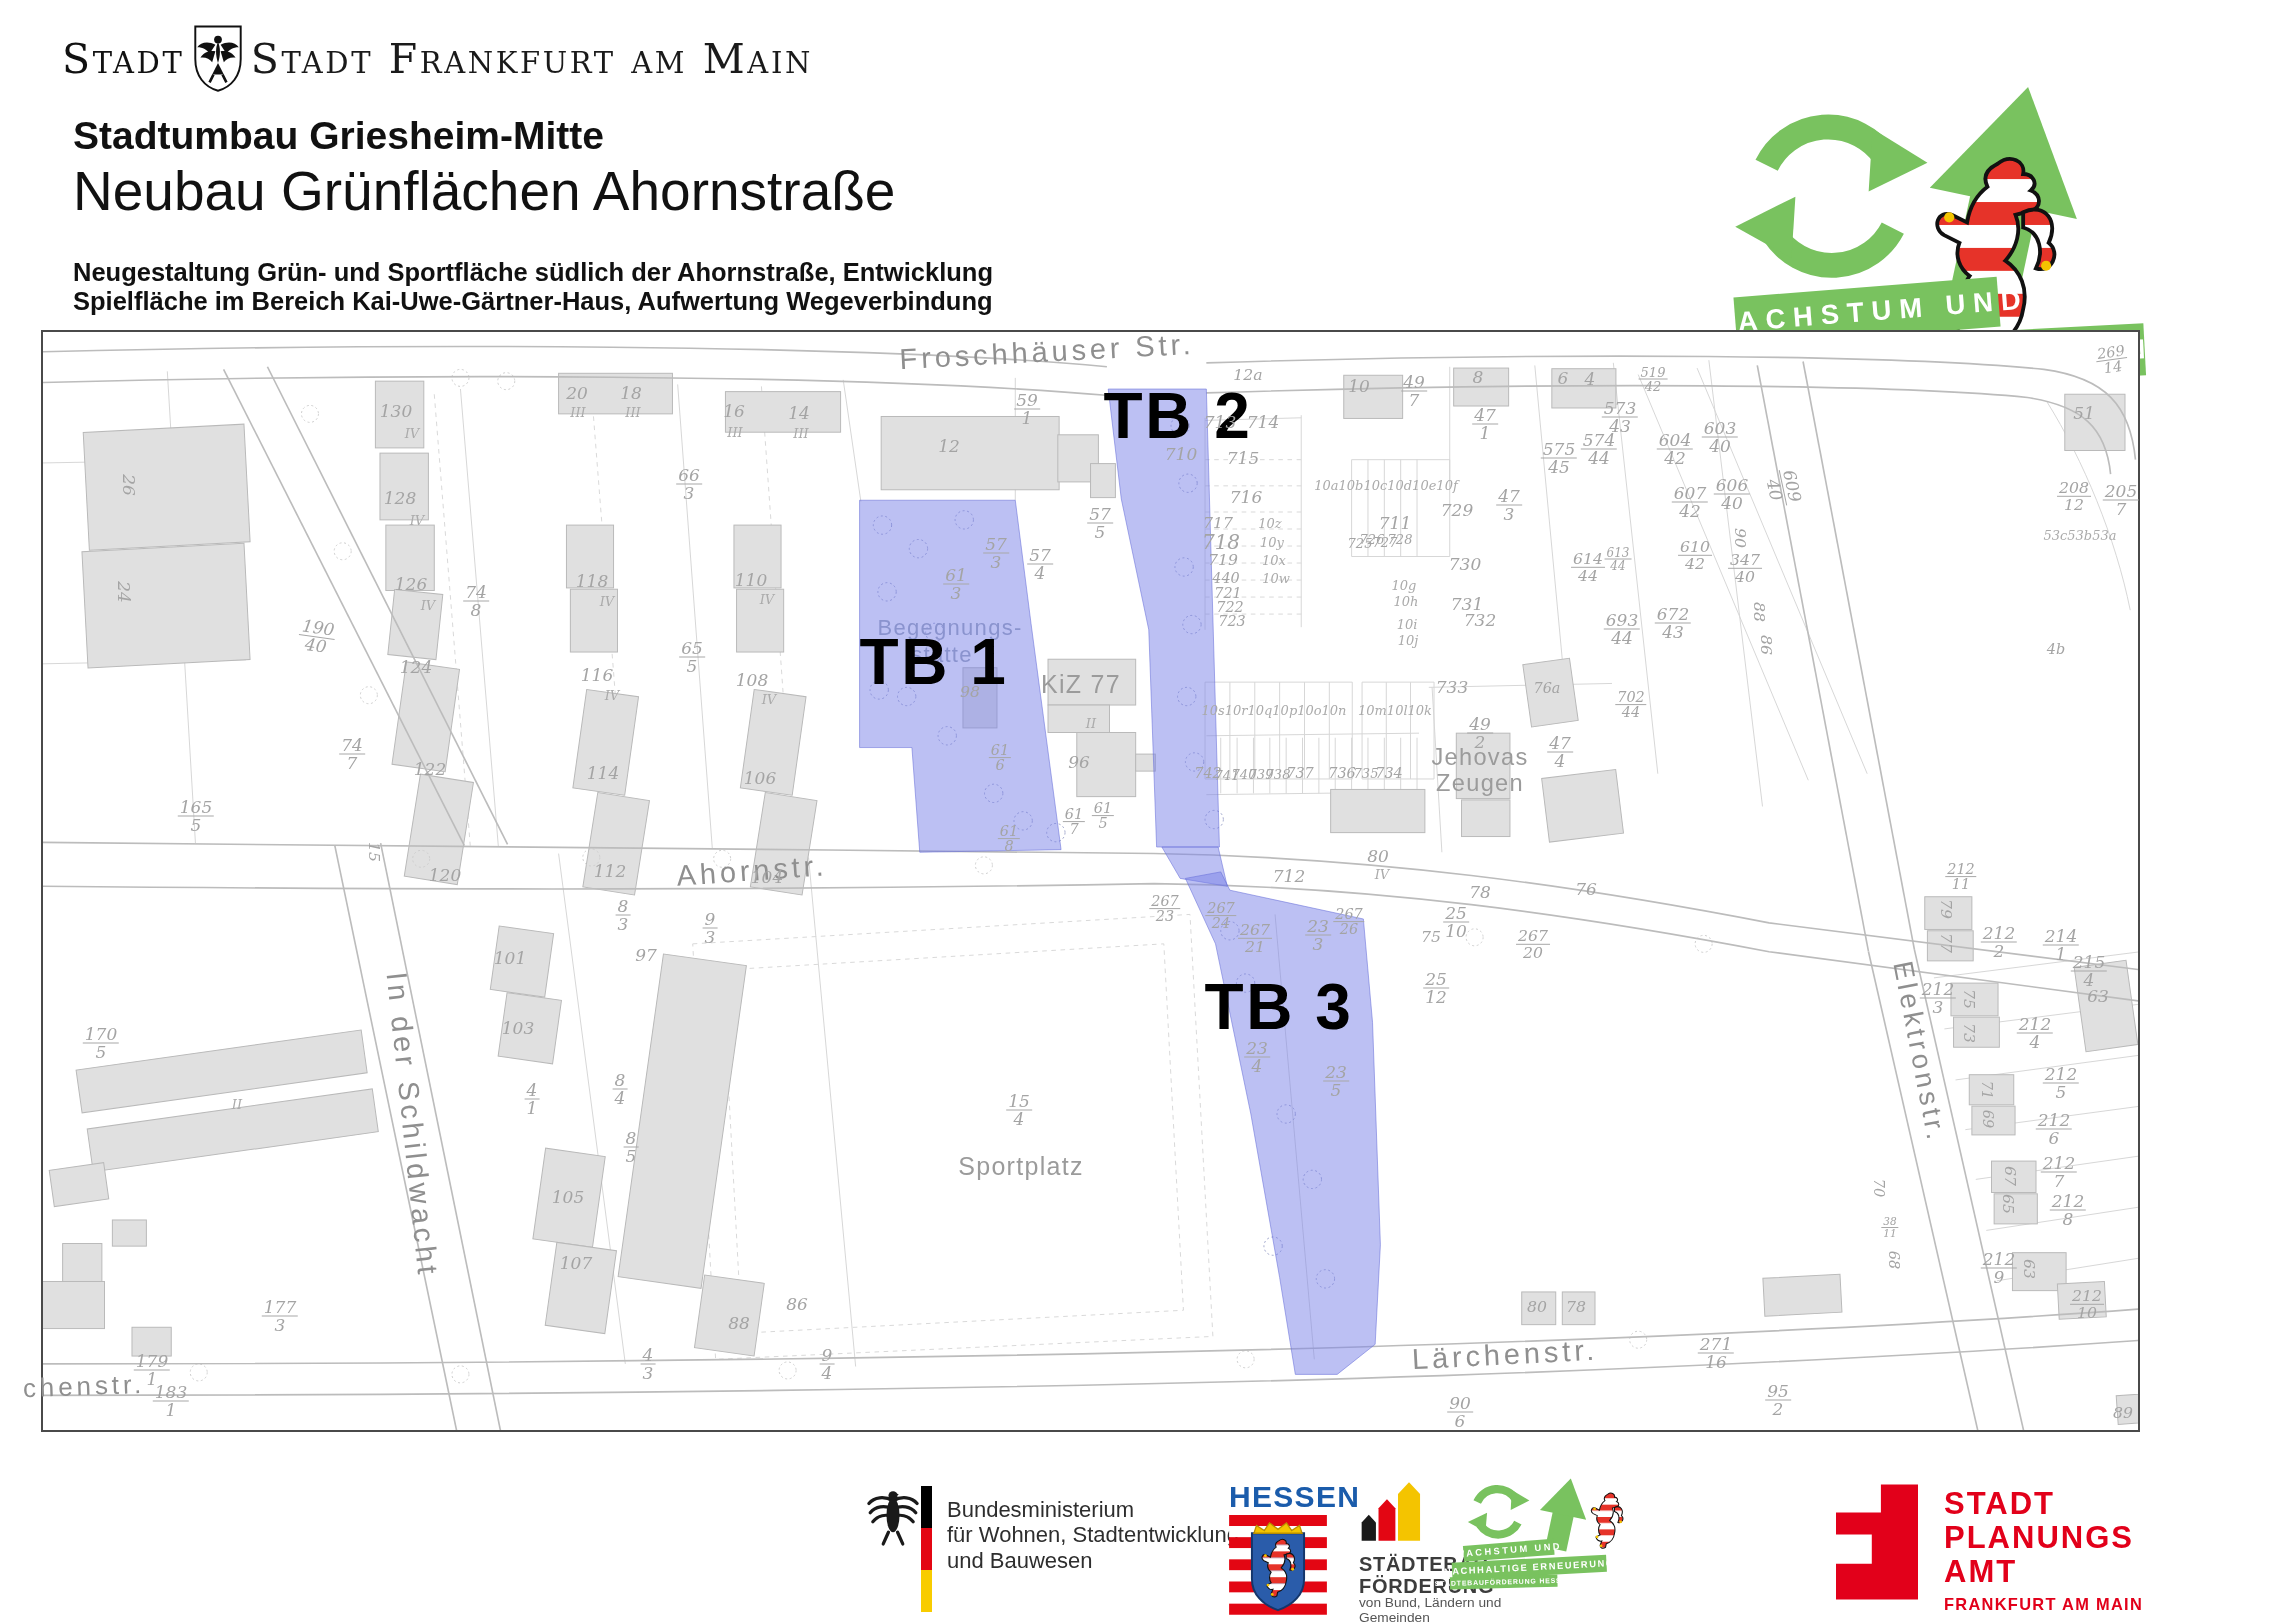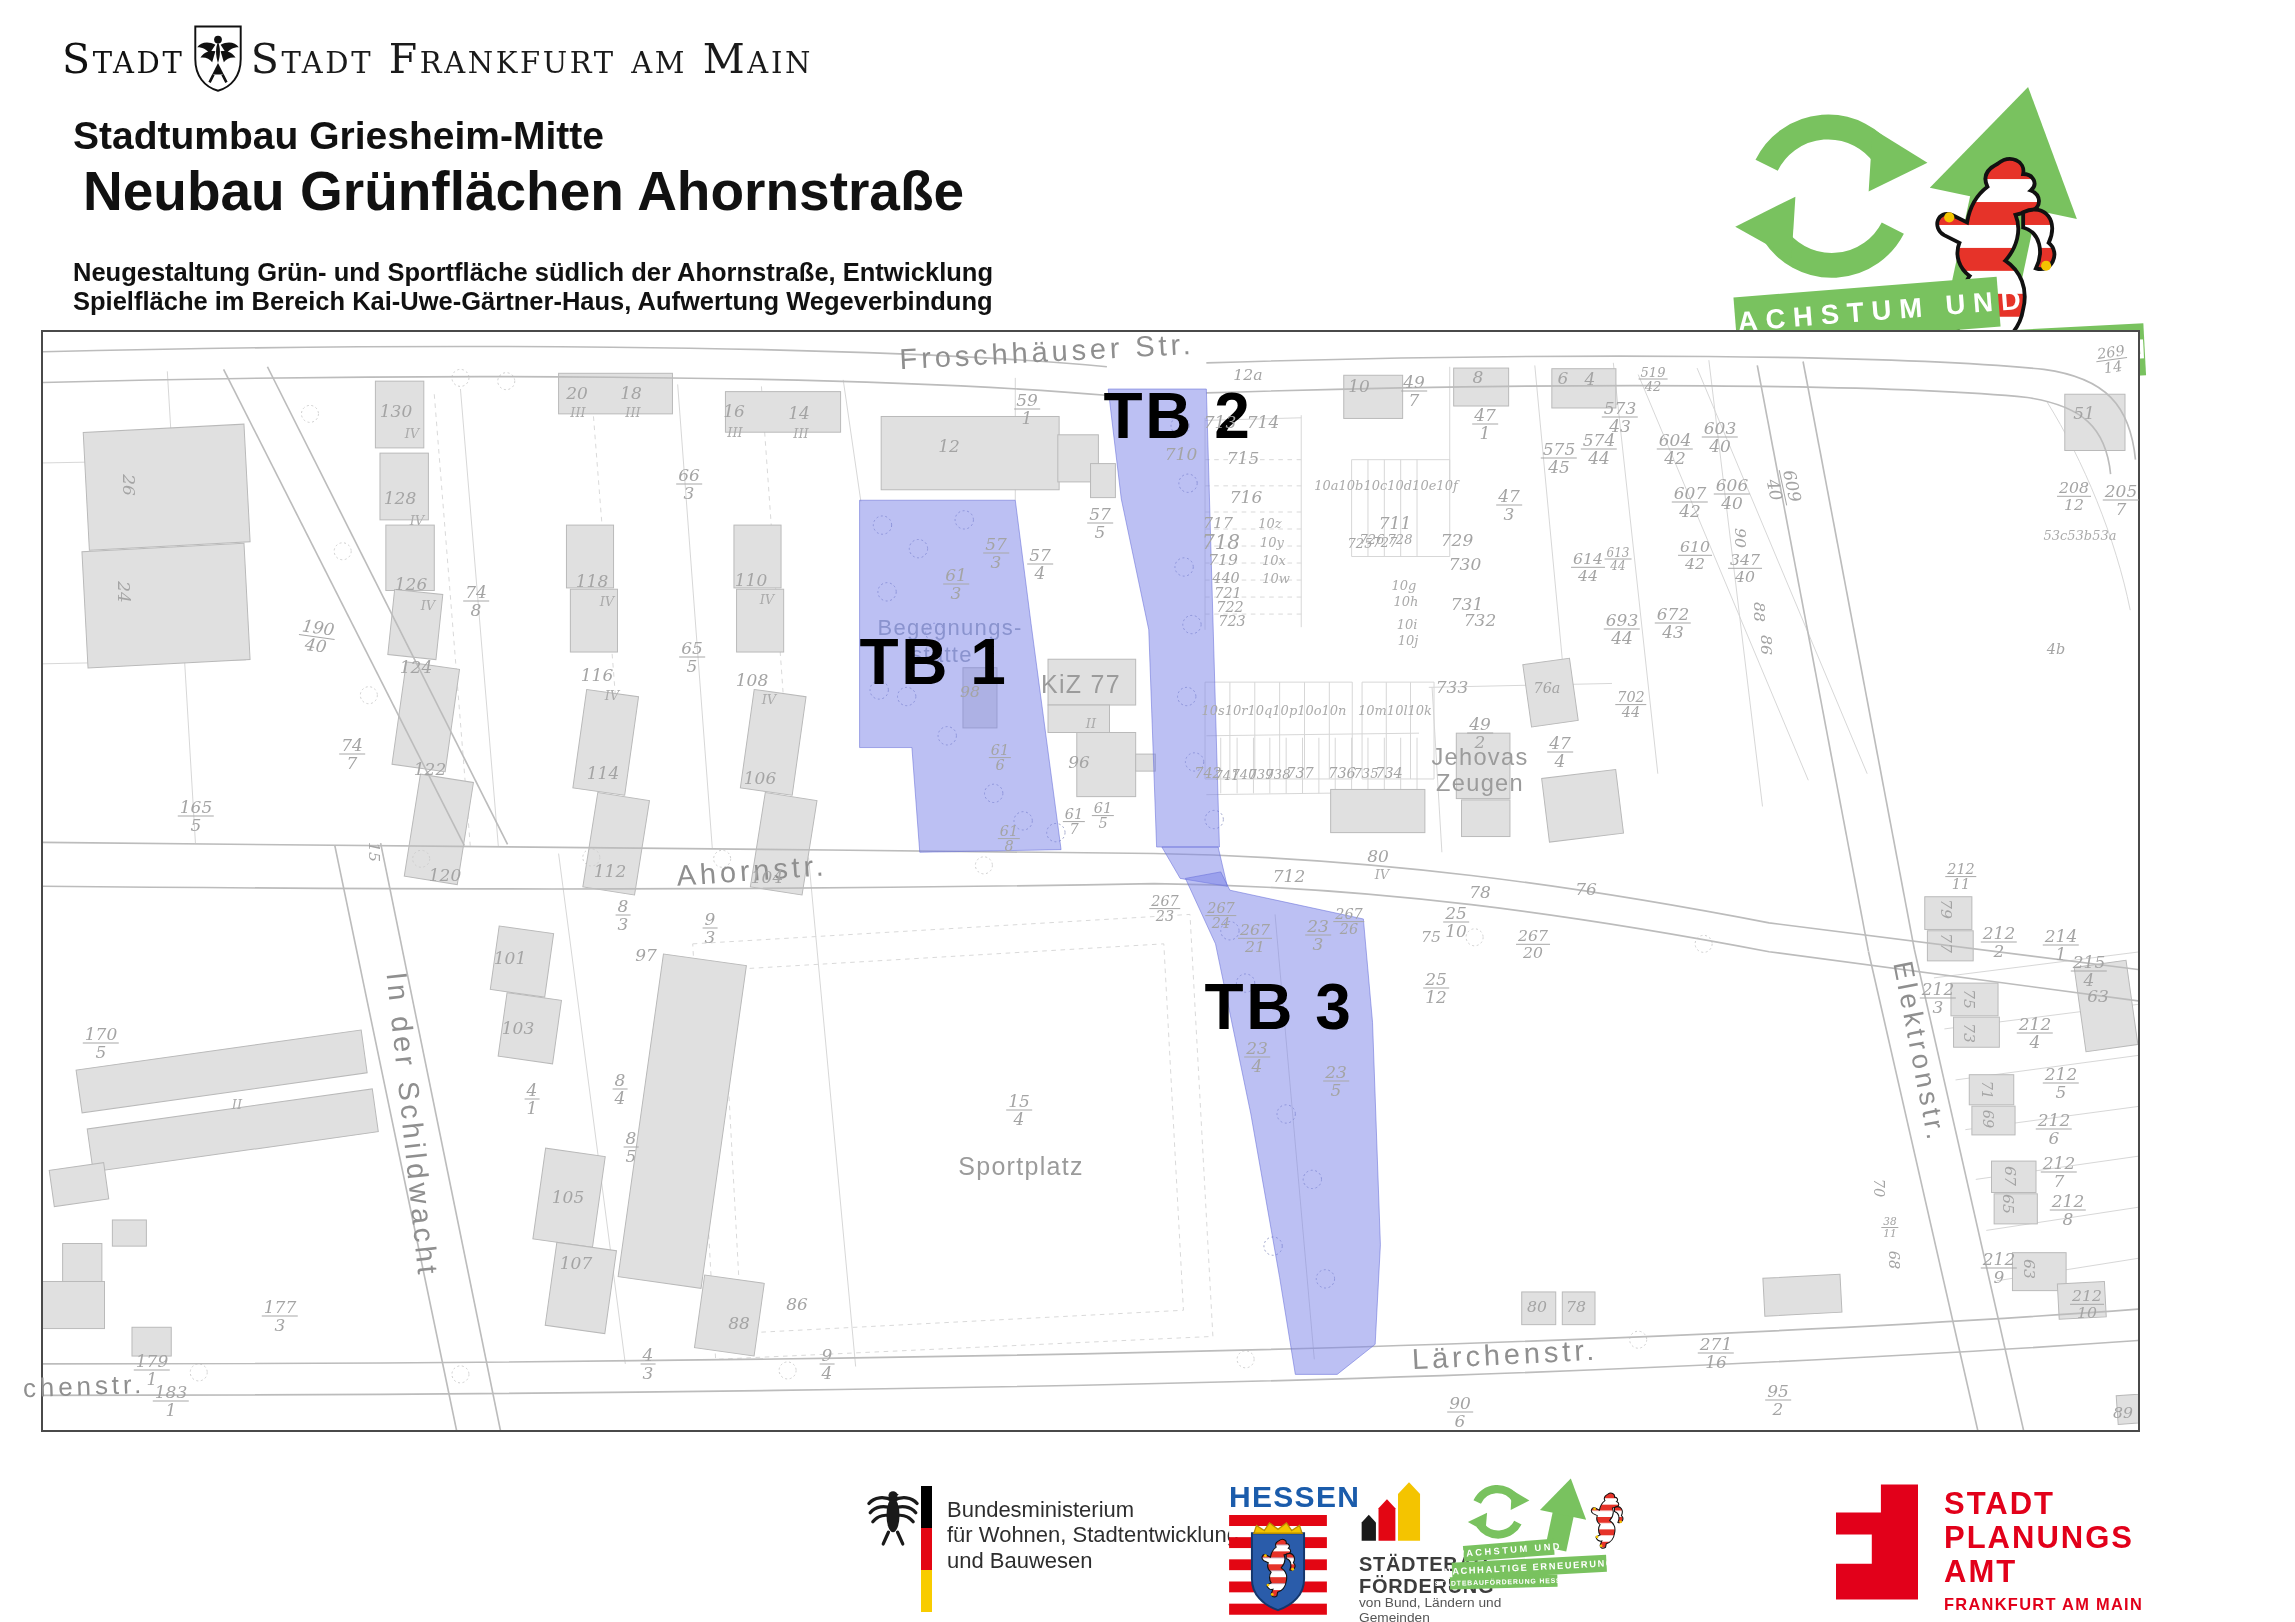--- a/index.html
+++ b/index.html
@@ -3,21 +3,21 @@
 <meta charset="utf-8">
 <style>
   html,body{margin:0;padding:0;background:#fff;}
   .page{position:relative;width:2295px;height:1622px;background:#fff;overflow:hidden;
         font-family:"Liberation Sans",sans-serif;color:#111;}
   
   .citylogo{position:absolute;left:62px;top:25px;display:flex;align-items:center;gap:9.2px;}
   .citylogo-text{font-family:"DejaVu Serif",serif;font-variant-caps:small-caps;
         font-size:41px;letter-spacing:2.6px;color:#1a1a1a;}
   .t1{position:absolute;left:73px;top:116px;font-size:39px;font-weight:700;line-height:1;}
-  .t2{position:absolute;left:73px;top:164px;font-size:55px;font-weight:700;line-height:1;margin-left:10px;}
+  .t2{position:absolute;left:73px;top:164px;font-size:55px;font-weight:400;line-height:1;}
   .sub{position:absolute;left:73px;font-size:25.5px;font-weight:700;line-height:1;}
   .sub1{top:260px}.sub2{top:289px}
   
   .banner{position:absolute;display:flex;align-items:center;justify-content:center;
           color:#fff;font-weight:700;white-space:nowrap;}
   
   #map-frame{position:absolute;left:41px;top:330px;width:2099px;height:1102px;
              border:2px solid #4a4a4a;box-sizing:border-box;background:#fff;overflow:hidden;}
   #map-labels{position:absolute;left:0;top:0;width:2295px;height:1622px;pointer-events:none;}
   .ml{position:absolute;white-space:nowrap;line-height:1;}
@@ -484,21 +484,21 @@
       <span class="ml tiny" style="left: 1270px; top: 523px; transform: translate(-50%, -50%) rotate(0deg);">10z</span>
       <span class="ml tiny" style="left: 1272px; top: 542px; transform: translate(-50%, -50%) rotate(0deg);">10y</span>
       <span class="ml tiny" style="left: 1274px; top: 560px; transform: translate(-50%, -50%) rotate(0deg);">10x</span>
       <span class="ml tiny" style="left: 1276px; top: 578px; transform: translate(-50%, -50%) rotate(0deg);">10w</span>
       <span class="ml p" style="left: 1452px; top: 687px; transform: translate(-50%, -50%) rotate(0deg);">733</span>
       <span class="ml tiny" style="left: 1386px; top: 485px; transform: translate(-50%, -50%) rotate(0deg);">10a10b10c10d10e10f</span>
       <span class="ml p" style="font-size: 13px; left: 1360px; top: 543px; transform: translate(-50%, -50%) rotate(0deg);">725</span>
       <span class="ml p" style="font-size: 13px; left: 1372px; top: 539px; transform: translate(-50%, -50%) rotate(0deg);">726</span>
       <span class="ml p" style="font-size: 13px; left: 1385px; top: 542px; transform: translate(-50%, -50%) rotate(0deg);">727</span>
       <span class="ml p" style="font-size: 13px; left: 1400px; top: 539px; transform: translate(-50%, -50%) rotate(0deg);">728</span>
-      <span class="ml p" style="left: 1457px; top: 540px; transform: translate(-50%, -50%) rotate(0deg);">729</span>
+      <span class="ml p" style="left: 1457px; top: 510px; transform: translate(-50%, -50%) rotate(0deg);">729</span>
       <span class="ml p" style="left: 1465px; top: 564px; transform: translate(-50%, -50%) rotate(0deg);">730</span>
       <span class="ml p" style="left: 1467px; top: 604px; transform: translate(-50%, -50%) rotate(0deg);">731</span>
       <span class="ml p" style="left: 1480px; top: 620px; transform: translate(-50%, -50%) rotate(0deg);">732</span>
       <span class="ml tiny" style="left: 1404px; top: 585px; transform: translate(-50%, -50%) rotate(0deg);">10g</span>
       <span class="ml tiny" style="left: 1406px; top: 601px; transform: translate(-50%, -50%) rotate(0deg);">10h</span>
       <span class="ml tiny" style="left: 1407px; top: 624px; transform: translate(-50%, -50%) rotate(0deg);">10i</span>
       <span class="ml tiny" style="left: 1408px; top: 640px; transform: translate(-50%, -50%) rotate(0deg);">10j</span>
       <span class="ml tiny" style="left: 1274px; top: 710px; transform: translate(-50%, -50%) rotate(0deg);">10s10r10q10p10o10n</span>
       <span class="ml tiny" style="left: 1395px; top: 710px; transform: translate(-50%, -50%) rotate(0deg);">10m10l10k</span>
       <span class="ml p" style="font-size: 14.4px; left: 1208px; top: 773px; transform: translate(-50%, -50%) rotate(0deg);">742</span>

